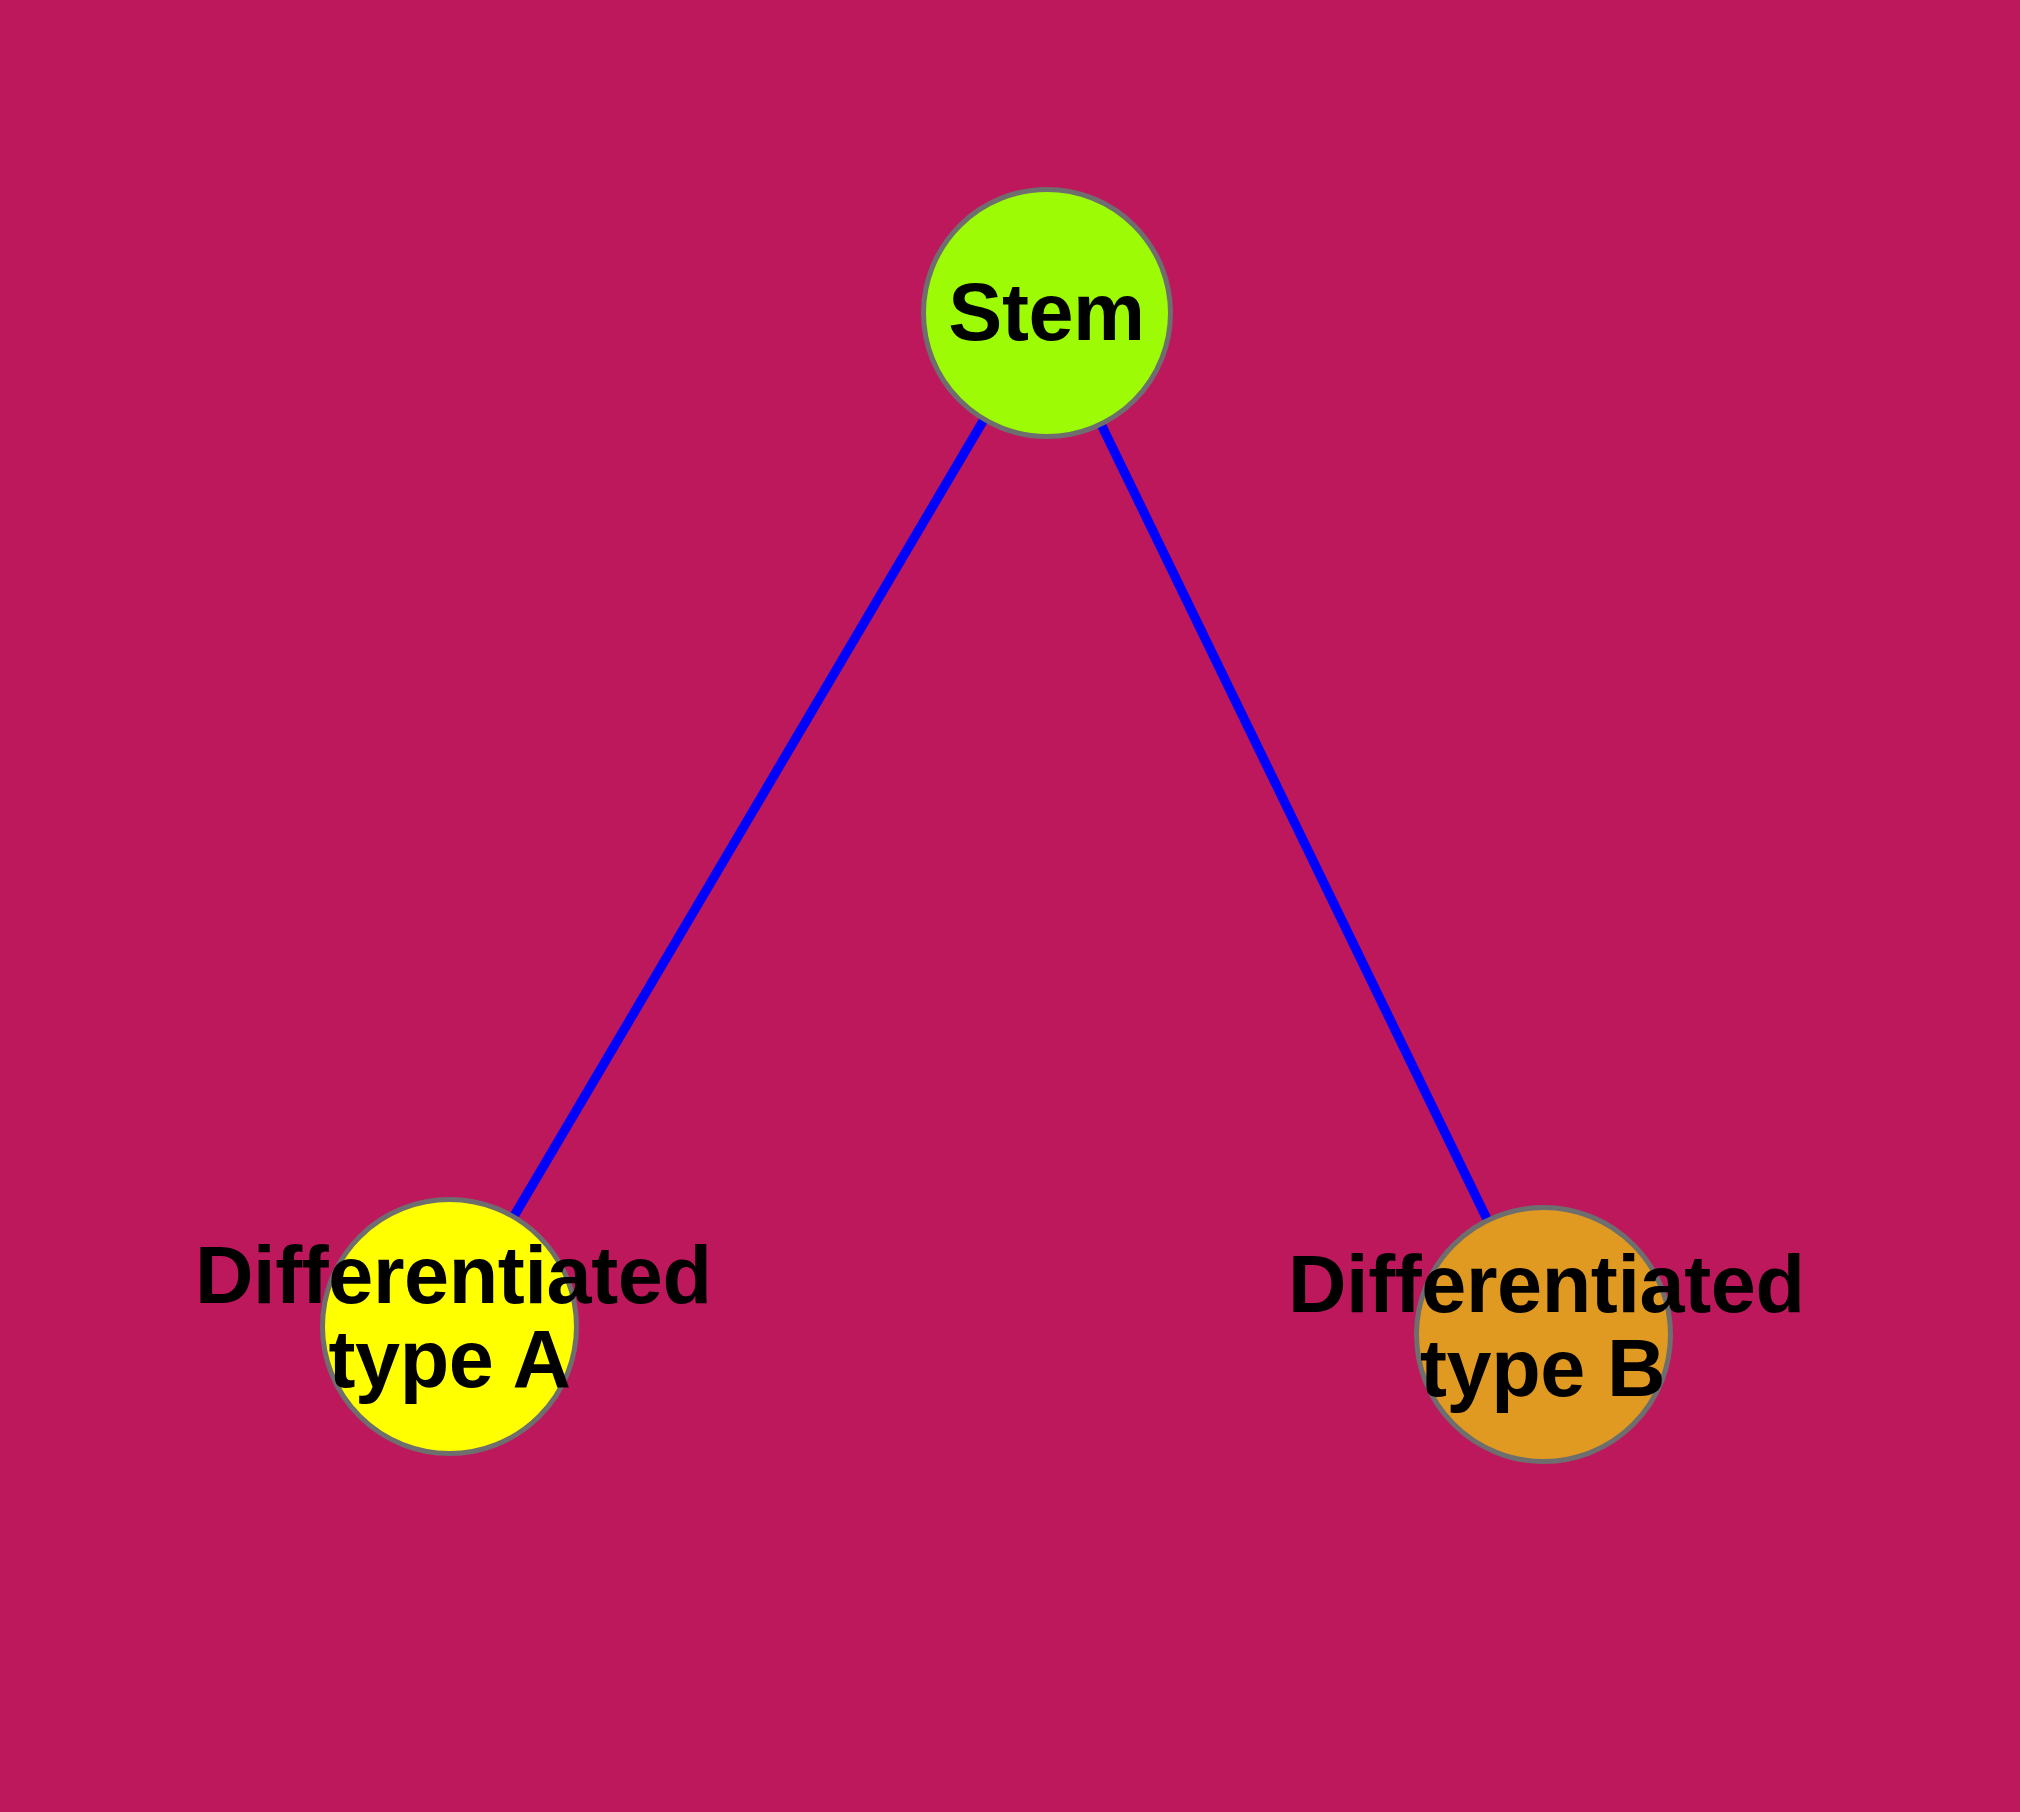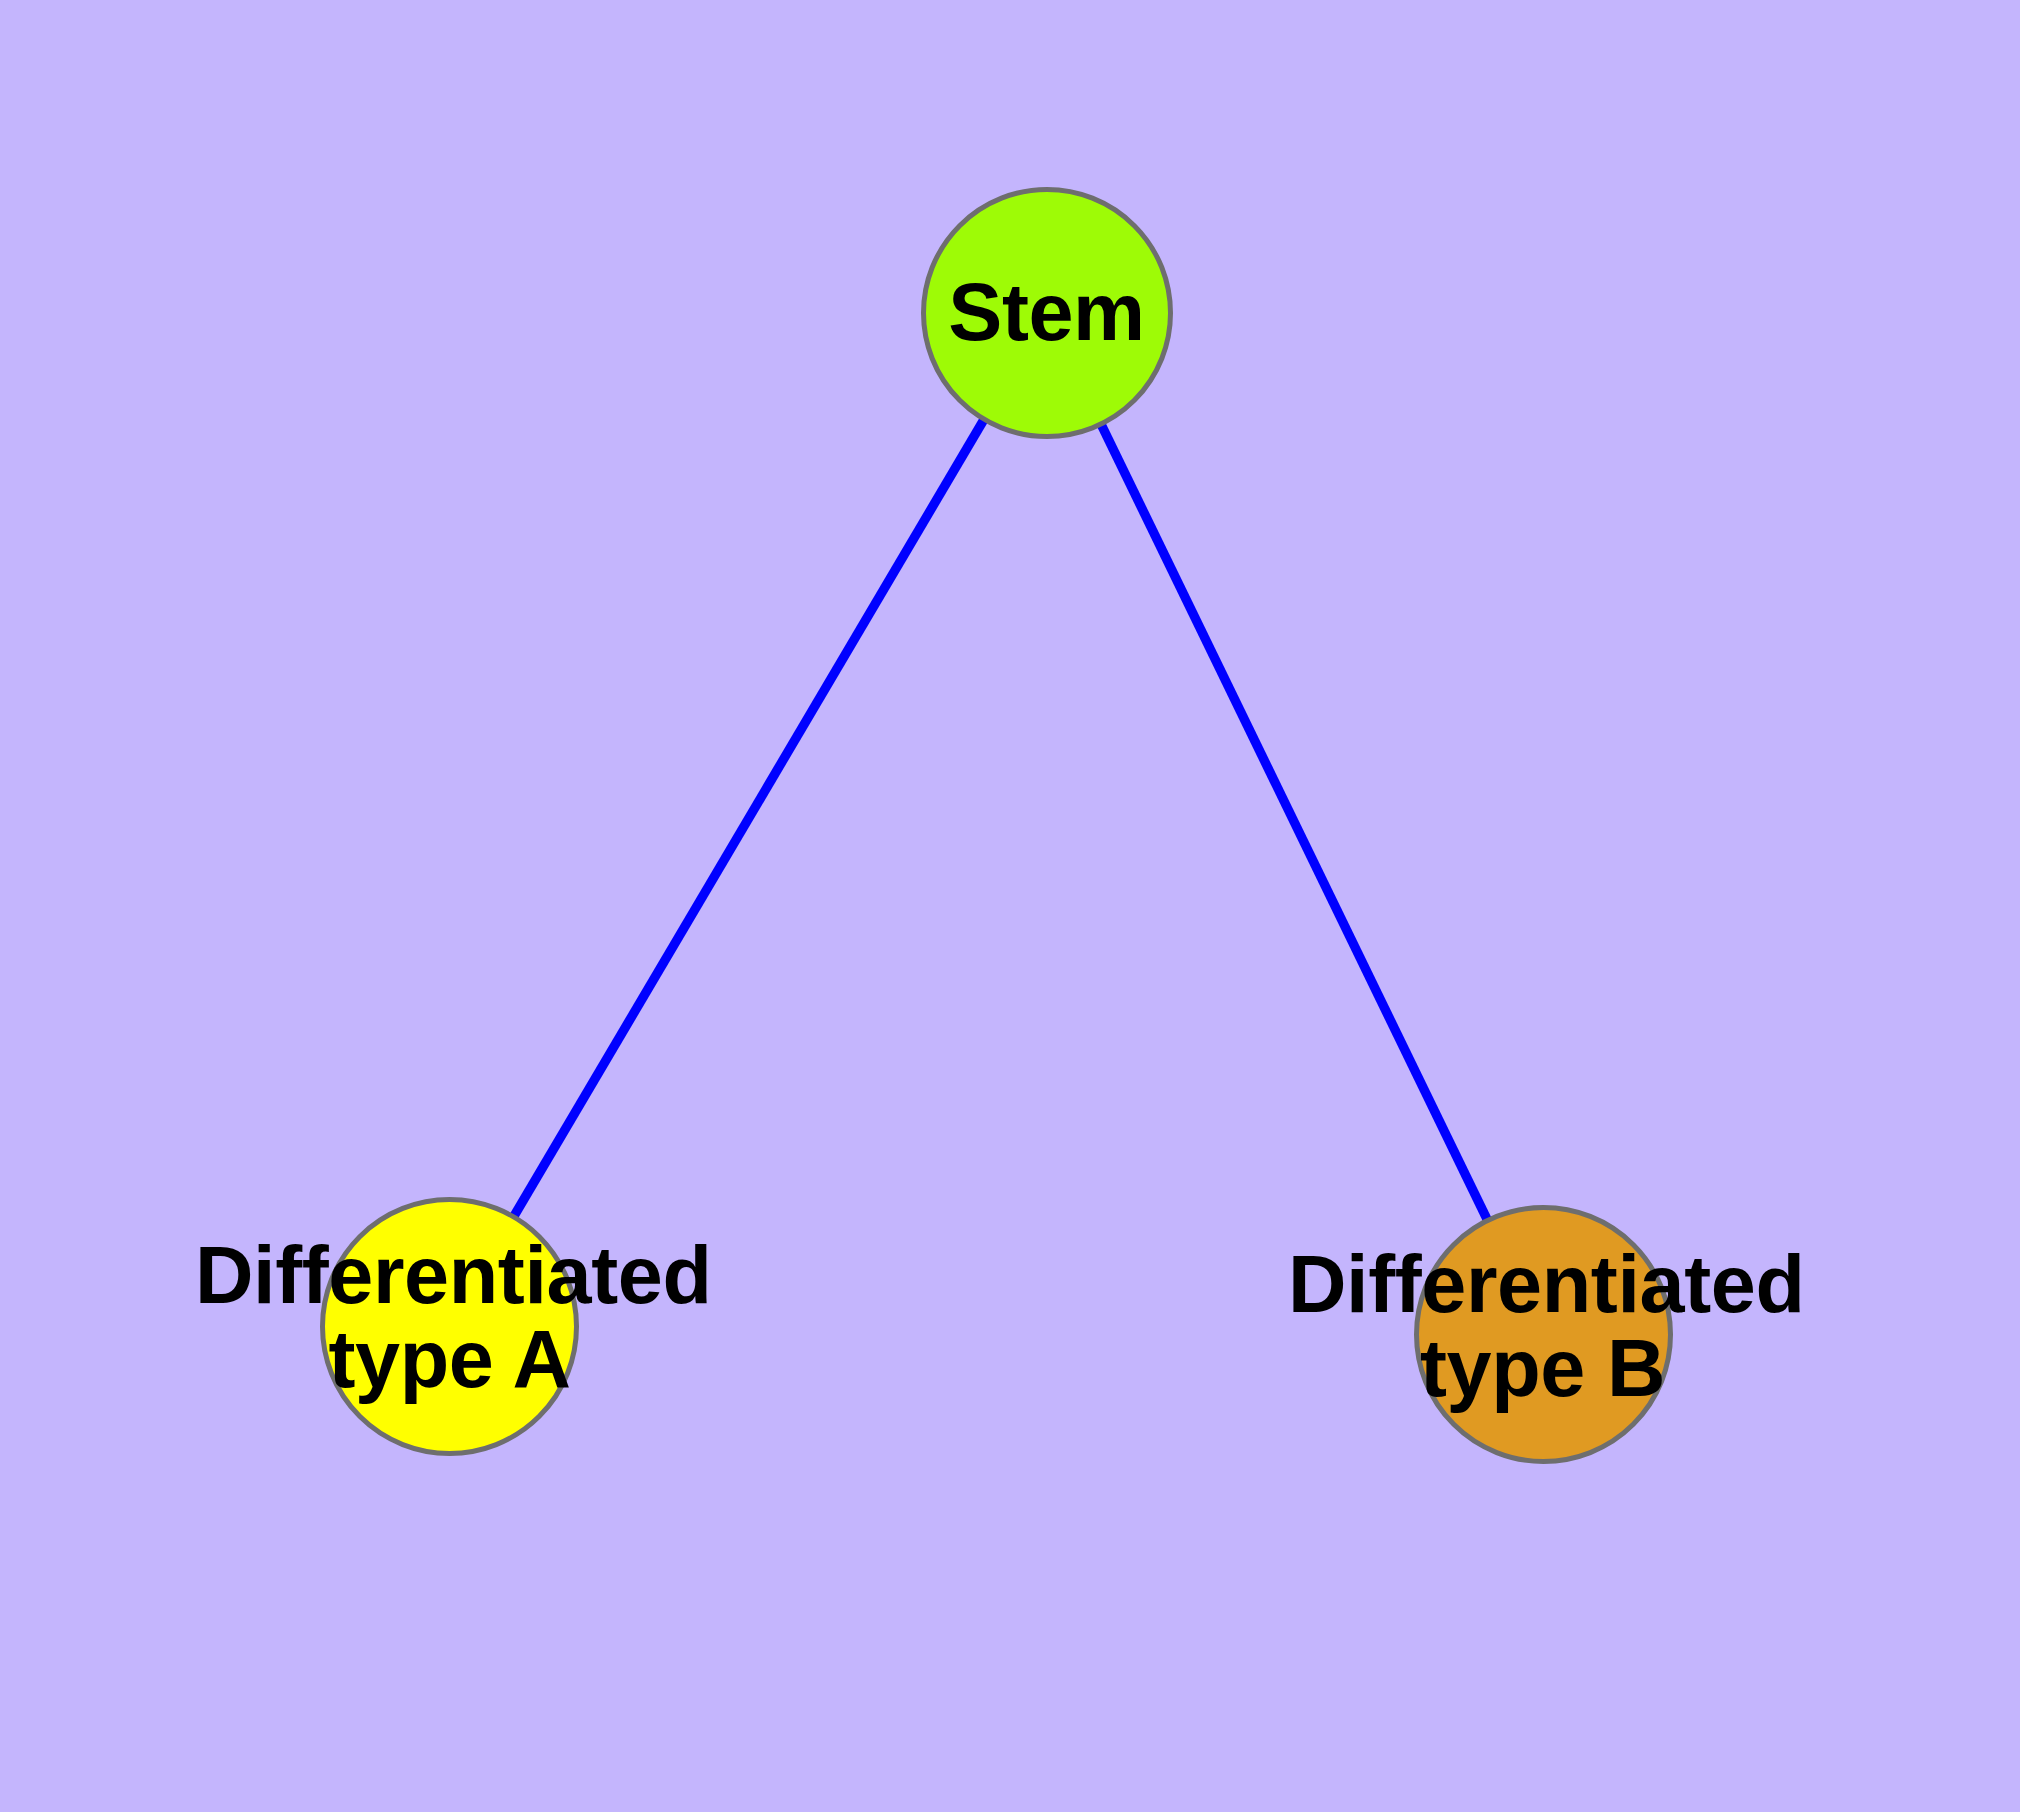--- a/index.html
+++ b/index.html
@@ -10,21 +10,21 @@
   body {
     width: 2021px;
     height: 1812px;
     overflow: hidden;
     font-family: "Liberation Sans", sans-serif;
   }
   #graph-canvas {
     position: relative;
     width: 2021px;
     height: 1812px;
-    background: #c4b5fd;
+    background: #be185d;
   }
   #edge-layer {
     position: absolute;
     left: 0;
     top: 0;
     width: 2021px;
     height: 1812px;
     z-index: 1;
   }
   #node-layer {

